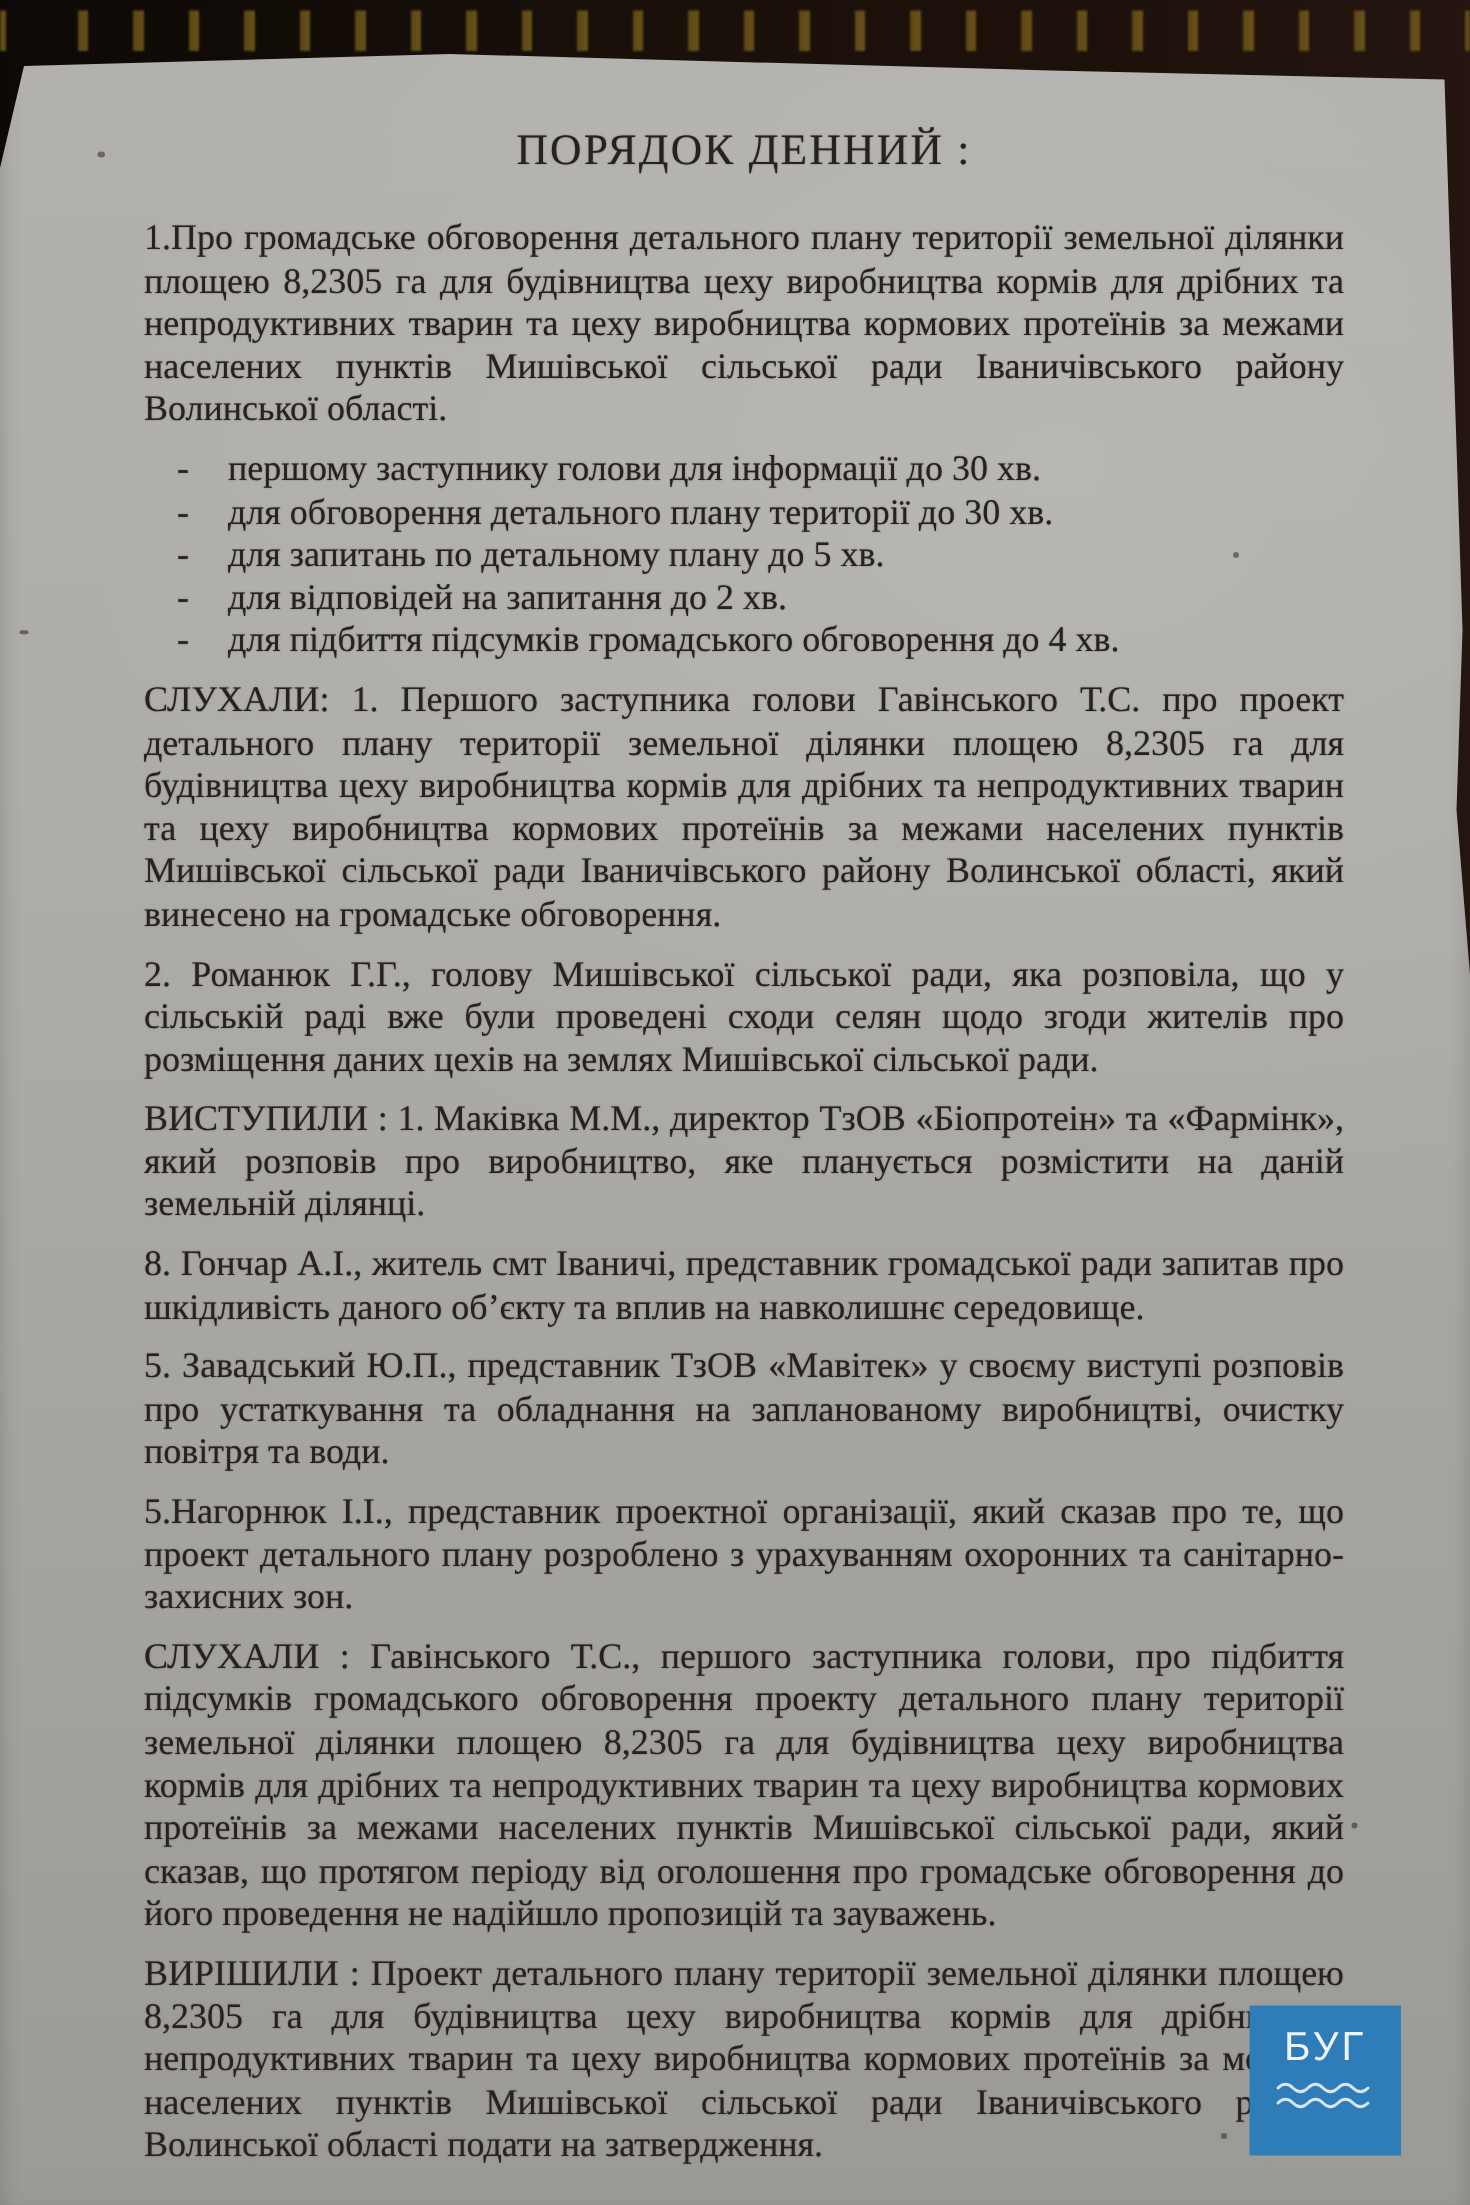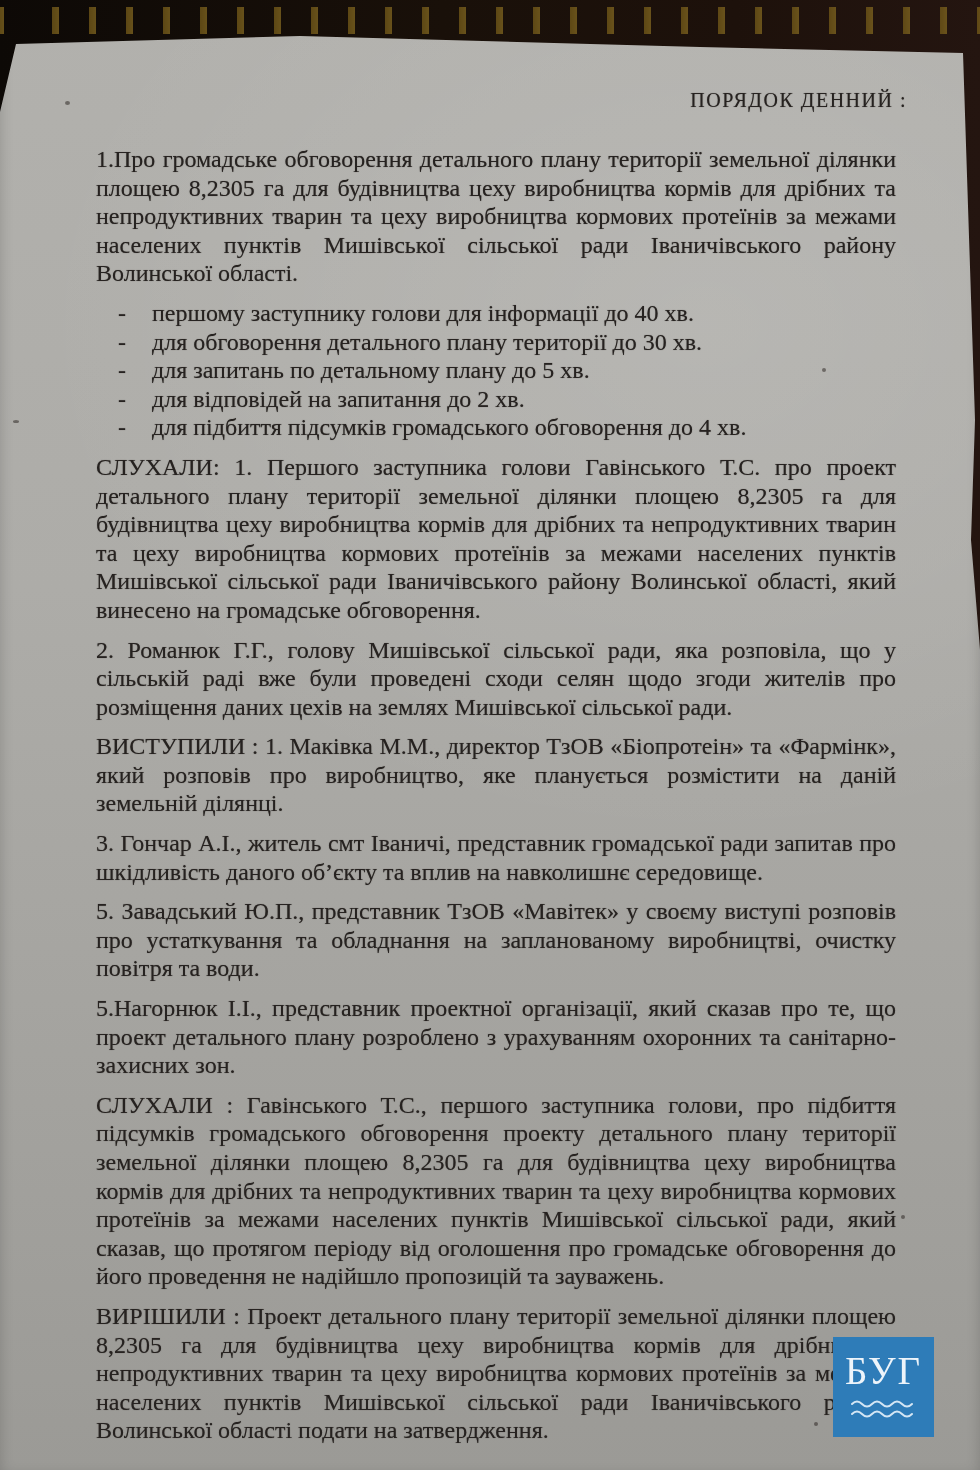--- a/index.html
+++ b/index.html
@@ -37,36 +37,36 @@
   }
 
   .content {
     position: absolute; left: 85px; top: 84px; width: 822px;
     color: #262220;
     font-size: 24px; line-height: 28.6px;
     text-align: justify;
     text-shadow: 0 0 1px rgba(38,34,30,.55);
   }
   .title {
-    font-size: 20px; line-height: 32px; font-weight: normal;
-    letter-spacing: 1.5px; margin: 0 0 29px 0; text-align: right;
+    font-size: 29px; line-height: 32px; font-weight: normal;
+    letter-spacing: 1.5px; margin: 0 0 29px 0; text-align: center;
   }
   p { margin: 11px; }
   .bullet { position: relative; padding-left: 67px; text-align: left; }
   .bullet .dash { position: absolute; left: 33px; top: 0; }
 
   
   .logo {
     position: absolute; left: 833px; top: 1337px; width: 101px; height: 100px;
     background: #2e7cb8;
     display: flex; flex-direction: column; align-items: center; justify-content: flex-start;
   }
   .logo .txt {
-    font-family: Liberation Serif, serif;
-    color: #edf4fa; font-size: 39px; line-height: 1; letter-spacing: 2px;
+    font-family: Liberation Sans, sans-serif;
+    color: #edf4fa; font-size: 27px; line-height: 1; letter-spacing: 2px;
     margin-top: 14px;
   }
   .logo svg { display: block; margin-top: 8px; }
 
   
   .speck { position: absolute; border-radius: 50%; background: rgba(35,30,25,.5); }
   .s1 { left: 65px;  top: 101px;  width: 5px; height: 4px; }
   .s2 { left: 13px;  top: 420px;  width: 6px; height: 3px; }
   .s3 { left: 822px; top: 368px;  width: 4px; height: 4px; }
   .s4 { left: 901px; top: 1215px; width: 4px; height: 4px; }
@@ -84,21 +84,21 @@
   <div class="paper"></div>
 
   <div class="content">
     <h1 class="title">ПОРЯДОК ДЕННИЙ :</h1>
 
     <p>1.Про громадське обговорення детального плану території земельної ділянки площею 8,2305 га для будівництва цеху виробництва кормів для дрібних та непродуктивних тварин та цеху виробництва кормових протеїнів за межами населених пунктів Мишівської сільської ради Іваничівського району Волинської області.</p>
 
 
     <div class="bullet">
       <span class="dash">-</span>
-      <span>першому заступнику голови для інформації до 40 хв.</span>
+      <span>першому заступнику голови для інформації до 30 хв.</span>
     </div>
     <div class="bullet">
       <span class="dash">-</span>
       <span>для обговорення детального плану території до 30 хв.</span>
     </div>
     <div class="bullet">
       <span class="dash">-</span>
       <span>для запитань по детальному плану до 5 хв.</span>
     </div>
     <div class="bullet">
@@ -106,21 +106,21 @@
       <span>для відповідей на запитання до 2 хв.</span>
     </div>
     <div class="bullet">
       <span class="dash">-</span>
       <span>для підбиття підсумків громадського обговорення до 4 хв.</span>
     </div>
 
     <p>СЛУХАЛИ: 1. Першого заступника голови Гавінського Т.С. про проект детального плану території земельної ділянки площею 8,2305 га для будівництва цеху виробництва кормів для дрібних та непродуктивних тварин та цеху виробництва кормових протеїнів за межами населених пунктів Мишівської сільської ради Іваничівського району Волинської області, який винесено на громадське обговорення.</p>
     <p>2. Романюк Г.Г., голову Мишівської сільської ради, яка розповіла, що у сільській раді вже були проведені сходи селян щодо згоди жителів про розміщення даних цехів на землях Мишівської сільської ради.</p>
     <p>ВИСТУПИЛИ : 1. Маківка М.М., директор ТзОВ «Біопротеін» та «Фармінк», який розповів про виробництво, яке планується розмістити на даній земельній ділянці.</p>
-    <p>3. Гончар А.І., житель смт Іваничі, представник громадської ради запитав про шкідливість даного об’єкту та вплив на навколишнє середовище.</p>
+    <p>8. Гончар А.І., житель смт Іваничі, представник громадської ради запитав про шкідливість даного об’єкту та вплив на навколишнє середовище.</p>
     <p>5. Завадський Ю.П., представник ТзОВ «Мавітек» у своєму виступі розповів про устаткування та обладнання на запланованому виробництві, очистку повітря та води.</p>
     <p>5.Нагорнюк І.І., представник проектної організації, який сказав про те, що проект детального плану розроблено з урахуванням охоронних та санітарно-захисних зон.</p>
     <p>СЛУХАЛИ : Гавінського Т.С., першого заступника голови, про підбиття підсумків громадського обговорення проекту детального плану території земельної ділянки площею 8,2305 га для будівництва цеху виробництва кормів для дрібних та непродуктивних тварин та цеху виробництва кормових протеїнів за межами населених пунктів Мишівської сільської ради, який сказав, що протягом періоду від оголошення про громадське обговорення до його проведення не надійшло пропозицій та зауважень.</p>
     <p>ВИРІШИЛИ : Проект детального плану території земельної ділянки площею 8,2305 га для будівництва цеху виробництва кормів для дрібних та непродуктивних тварин та цеху виробництва кормових протеїнів за межами населених пунктів Мишівської сільської ради Іваничівського району Волинської області подати на затвердження.</p>
   </div>
 
   <div class="logo">
     <span class="txt">БУГ</span>
     <svg width="70" height="24" viewBox="0 0 70 24">
       <path d="M3 6 Q 8 1, 13 6 T 23 6 T 33 6 T 43 6 T 53 6 T 63 6" fill="none" stroke="#d4e6f4" stroke-width="2" stroke-linecap="round"></path>

